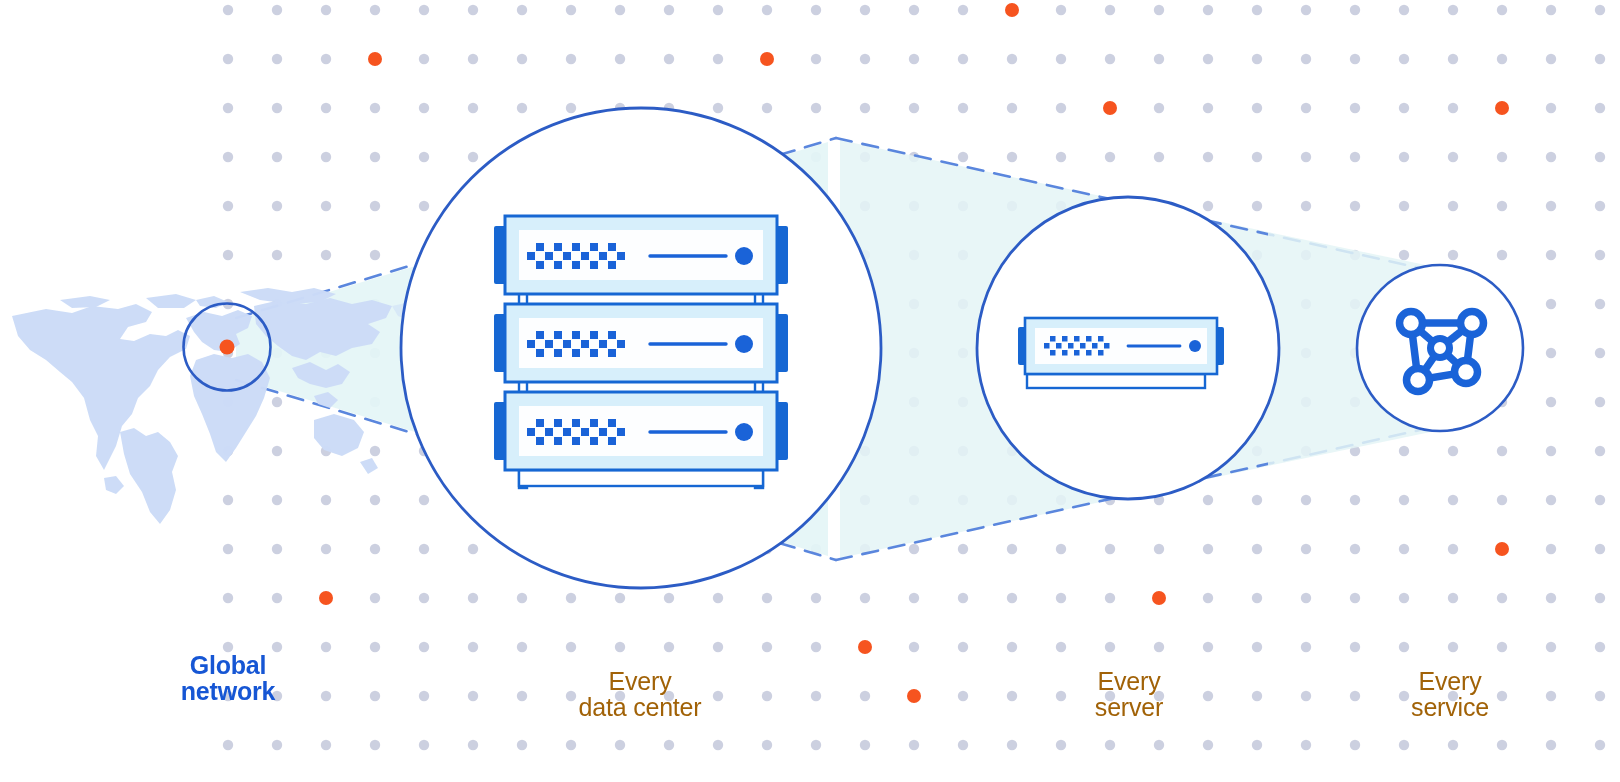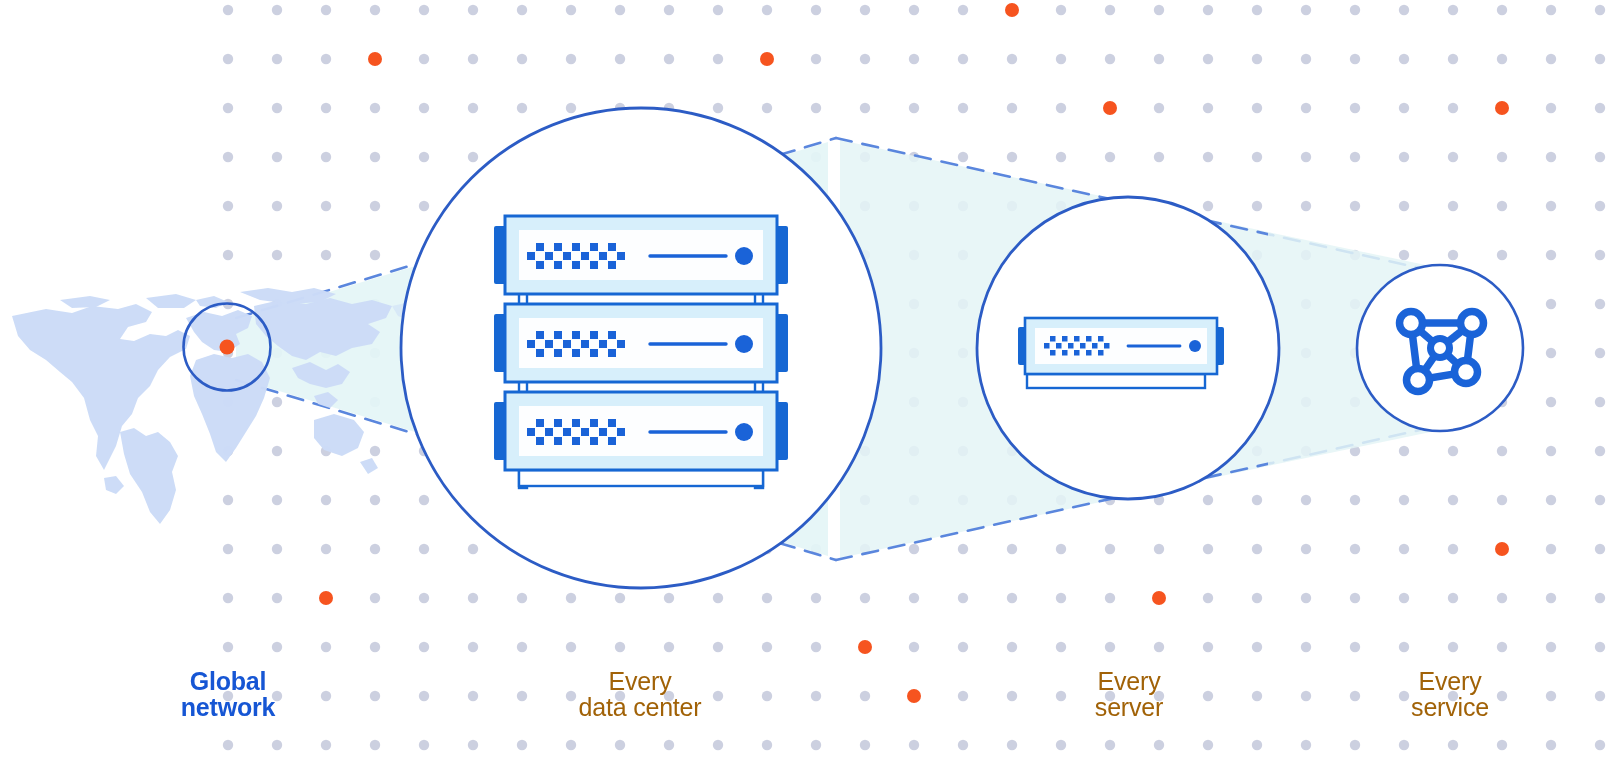--- a/index.html
+++ b/index.html
@@ -723,21 +723,21 @@
 
       <circle cx="1411" cy="323" r="11.5" fill="#ffffff" stroke="#1a63d8" stroke-width="7.5"></circle>
       <circle cx="1472" cy="323" r="11.5" fill="#ffffff" stroke="#1a63d8" stroke-width="7.5"></circle>
       <circle cx="1418" cy="380" r="11.5" fill="#ffffff" stroke="#1a63d8" stroke-width="7.5"></circle>
       <circle cx="1466" cy="372" r="11.5" fill="#ffffff" stroke="#1a63d8" stroke-width="7.5"></circle>
       <circle cx="1440" cy="348" r="9.5" fill="#ffffff" stroke="#1a63d8" stroke-width="7"></circle>
     </g>
 
   </svg>
 
-  <div class="label accent" style="left:108px; top:668px; width:240px;">Global
+  <div class="label accent" style="left:108px; top:652px; width:240px;">Global
 network</div>
 
   <div class="label" style="left:500px; top:668px; width:280px;">Every
 data center</div>
 
   <div class="label" style="left:1009px; top:668px; width:240px;">Every
 server</div>
 
   <div class="label" style="left:1330px; top:668px; width:240px;">Every
 service</div>

